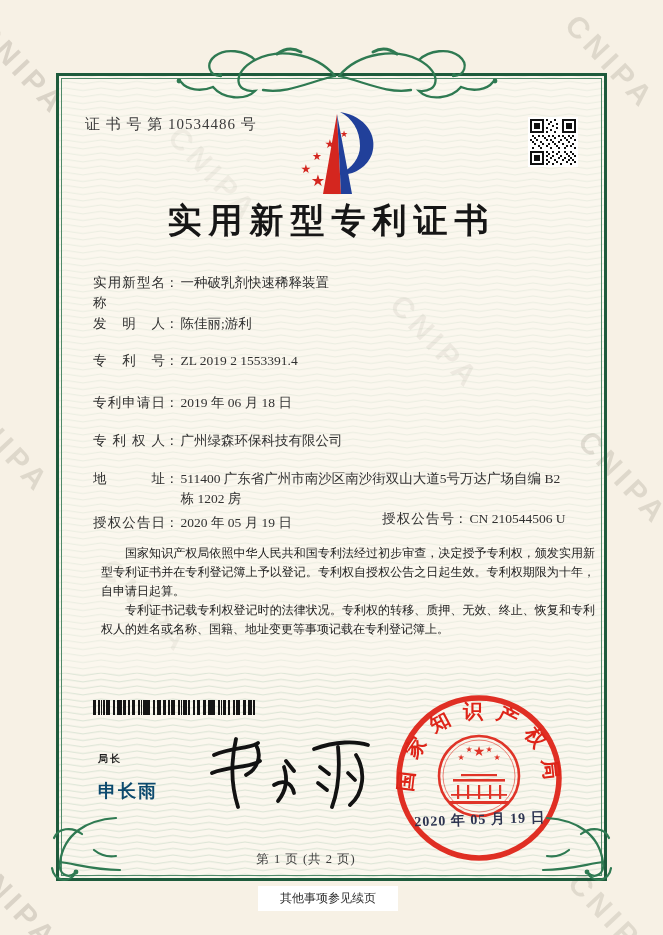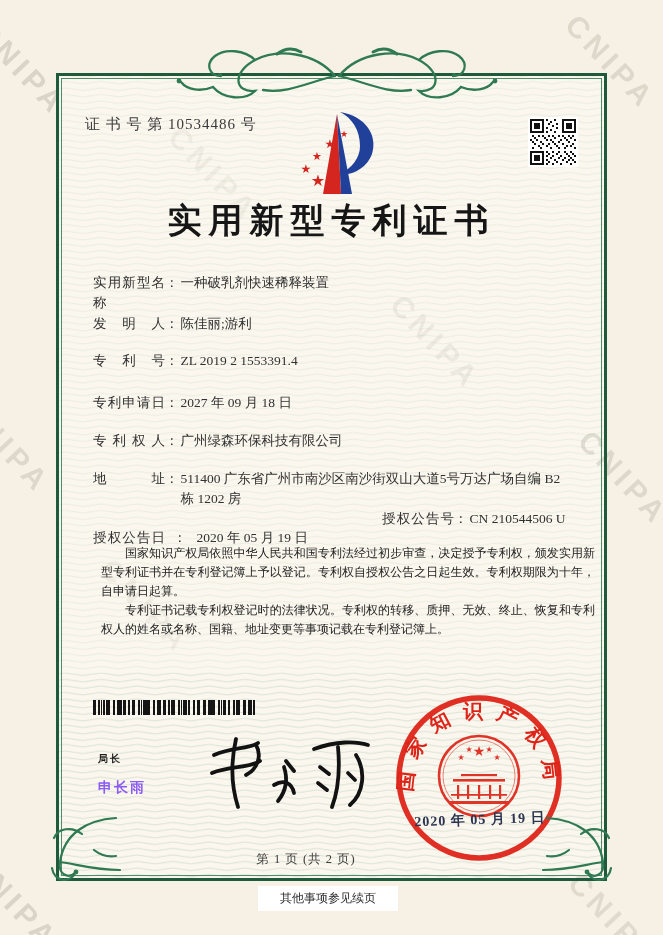--- a/index.html
+++ b/index.html
@@ -56,21 +56,21 @@
   }
   
   .row{
     position:absolute; left:93px; display:flex; align-items:flex-start;
     font-size:13.5px; line-height:20px; color:#313131;
   }
   .lbl{width:72px; flex:none; text-align:justify; text-align-last:justify;}
   .colon{flex:none;}
   .val{margin-left:2px;}
   .r1{top:273px;} .r2{top:314px;} .r3{top:351px;} .r4{top:393px;}
-  .r5{top:431px;} .r6{top:469px;} .r7{top:528px;gap:8px;}
+  .r5{top:431px;} .r6{top:469px;} .r7{top:513px;}
   .r6 .val{width:388px;}
   .row-sub{position:absolute; left:345px; top:509px; display:flex;
     font-size:13.5px; line-height:20px; color:#313131;}
   .row-sub .lbl{width:72px;margin-left:37px;}
   
   .paras{
     position:absolute; left:69px; top:544px; width:494px;
     font-size:12px; line-height:19px; text-align:justify; color:#222;margin-left:32px;
   }
   .paras p{margin:0; text-indent:2em;}
@@ -84,21 +84,21 @@
   }
   
   .director-title{
     position:absolute; left:98px; top:752px;
     font-family:"Liberation Sans", sans-serif; font-weight:700;
     font-size:10px; color:#1d1d1d; letter-spacing:2px;
   }
   .director-name{
     position:absolute; left:98px; top:779px;
     font-family:"Liberation Sans", sans-serif; font-weight:700;
-    font-size:14px; color:#8b5cf6; letter-spacing:2px;
+    font-size:18px; color:#0c4a6e; letter-spacing:2px;
   }
   .signature{position:absolute; left:198px; top:733px;}
   
   .seal{position:absolute; left:391px; top:690px; z-index:2;}
   .seal-date{
     position:absolute; left:398px; top:811px; width:164px; text-align:center;
     font-size:14px; font-weight:700; color:#2c3350; letter-spacing:1px;
     transform:rotate(-2deg); z-index:3;
   }
   
@@ -225,21 +225,21 @@
       <span class="val">陈佳丽;游利</span>
     </div>
     <div class="row r3">
       <span class="lbl">专利号</span>
         <span class="colon">：</span>
       <span class="val">ZL 2019 2 1553391.4</span>
     </div>
     <div class="row r4">
       <span class="lbl">专利申请日</span>
         <span class="colon">：</span>
-      <span class="val">2027 年 09 月 18 日</span>
+      <span class="val">2019 年 06 月 18 日</span>
     </div>
     <div class="row r5">
       <span class="lbl">专利权人</span>
         <span class="colon">：</span>
       <span class="val">广州绿森环保科技有限公司</span>
     </div>
     <div class="row r6">
       <span class="lbl">地址</span>
         <span class="colon">：</span>
       <span class="val">511400 广东省广州市南沙区南沙街双山大道5号万达广场自编 B2 栋 1202 房</span>

